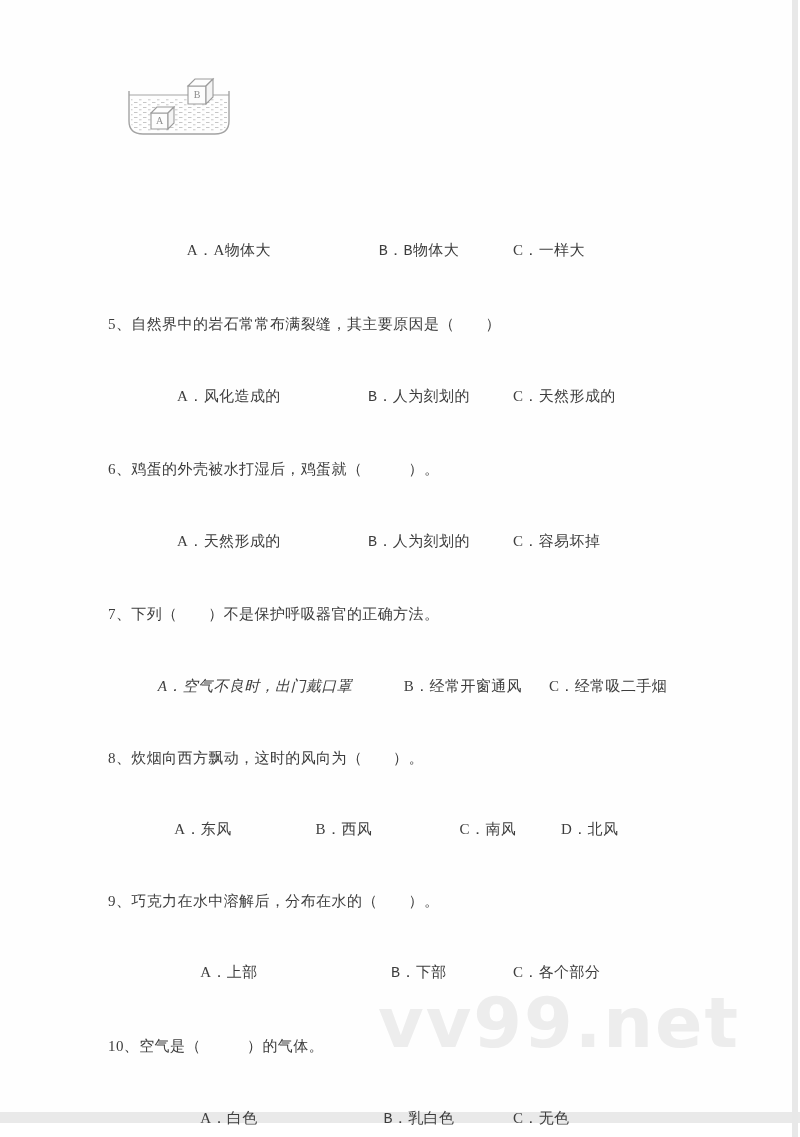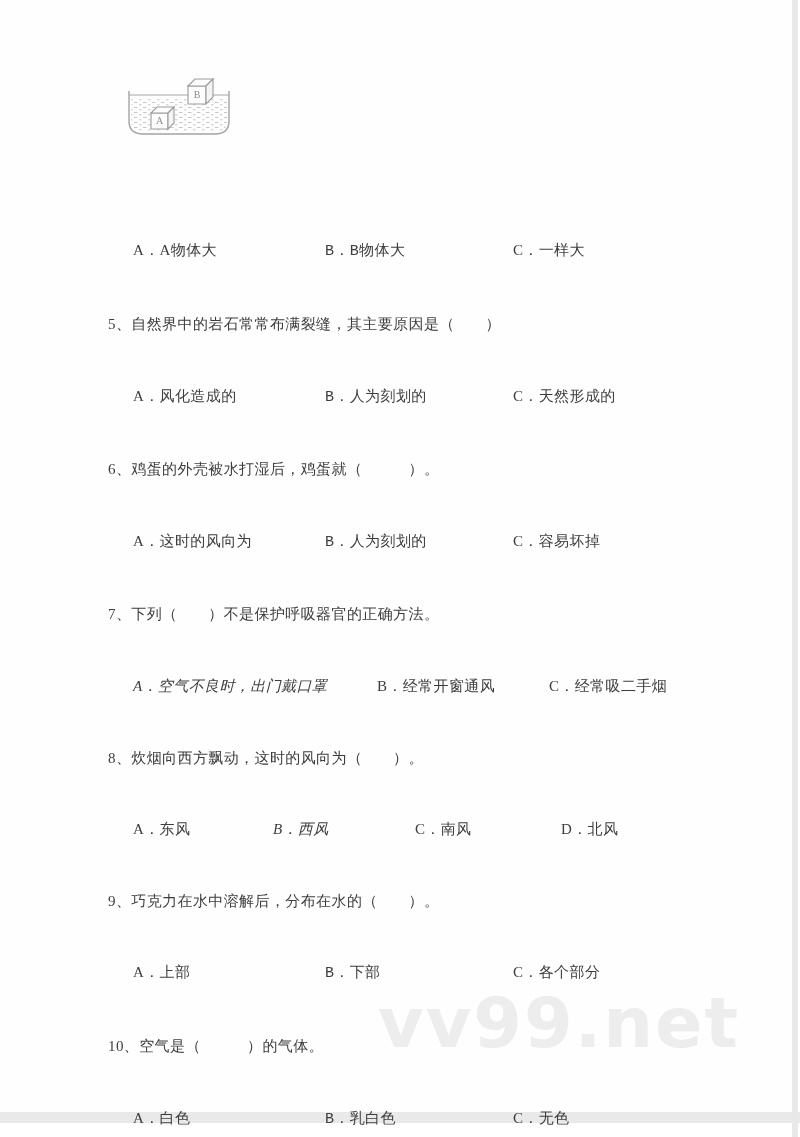--- a/index.html
+++ b/index.html
@@ -1,24 +1,24 @@
 <!DOCTYPE html>
 <html><head>
 <meta charset="utf-8">
 <style>
   html,body{margin:0;padding:0;background:#ffffff;}
   .viewport{position:relative;width:800px;height:1137px;background:#ffffff;overflow:hidden;
             font-family:"Liberation Serif","DejaVu Serif",serif;}
   .page{position:absolute;left:0;top:0;width:793px;height:1112px;background:#fefefe;}
   .row{position:absolute;left:108px;white-space:pre;font-size:15px;line-height:20px;
        color:#3d3d3d;letter-spacing:0.4px;}
-  .row .c{display:inline-block;}
+  .row .c{display:inline-block;text-align:center;}
   .w192{width:192px;} .w188{width:188px;font-family:Liberation Mono, monospace;}
   .w244{width:244px;font-style:italic;} .w172{width:172px;}
-  .w140{width:140px;} .w142{width:142px;font-style:italic;} .w146{width:146px;font-family:Liberation Serif, serif;}
+  .w140{width:140px;} .w142{width:142px;} .w146{width:146px;font-family:Liberation Serif, serif;}
   .watermark{position:absolute;left:378px;top:988px;font-family:"DejaVu Sans","Liberation Sans",sans-serif;
              font-weight:bold;font-size:70px;line-height:1;color:#ededed;letter-spacing:2px;z-index:0;}
   .figure{position:absolute;left:124px;top:76px;}
   .gap-band{position:absolute;left:0;top:1112px;width:800px;height:11px;background:#e9e9e9;}
   .edge-strip{position:absolute;left:792px;top:0;width:6px;height:1137px;background:#e8e8e8;}
   .z{position:relative;z-index:1;}
 </style>
 </head>
 <body>
 
@@ -61,21 +61,21 @@
       <span class="c w192">A．A物体大</span><span class="c w188">B．B物体大</span><span class="c">C．一样大</span>
     </div>
 
     <div class="row z" style="top:182px">5、自然界中的岩石常常布满裂缝，其主要原因是（　　）</div>
     <div class="row z" style="top:214px">
       <span class="c w192">A．风化造成的</span><span class="c w188">B．人为刻划的</span><span class="c">C．天然形成的</span>
     </div>
 
     <div class="row z" style="top:245px">6、鸡蛋的外壳被水打湿后，鸡蛋就（　　　）。</div>
     <div class="row z" style="top:277px">
-      <span class="c w192">A．这时的风向为</span><span class="c w188">B．人为刻划的</span><span class="c">C．容易坏掉</span>
+      <span class="c w192">A．天然形成的</span><span class="c w188">B．人为刻划的</span><span class="c">C．容易坏掉</span>
     </div>
 
     <div class="row z" style="top:308px">7、下列（　　）不是保护呼吸器官的正确方法。</div>
     <div class="row z" style="top:340px">
       <span class="c w244">A．空气不良时，出门戴口罩</span><span class="c w172">B．经常开窗通风</span><span class="c">C．经常吸二手烟</span>
     </div>
 
     <div class="row z" style="top:372px">8、炊烟向西方飘动，这时的风向为（　　）。</div>
     <div class="row z" style="top:403px">
       <span class="c w140">A．东风</span><span class="c w142">B．西风</span><span class="c w146">C．南风</span><span class="c">D．北风</span>

